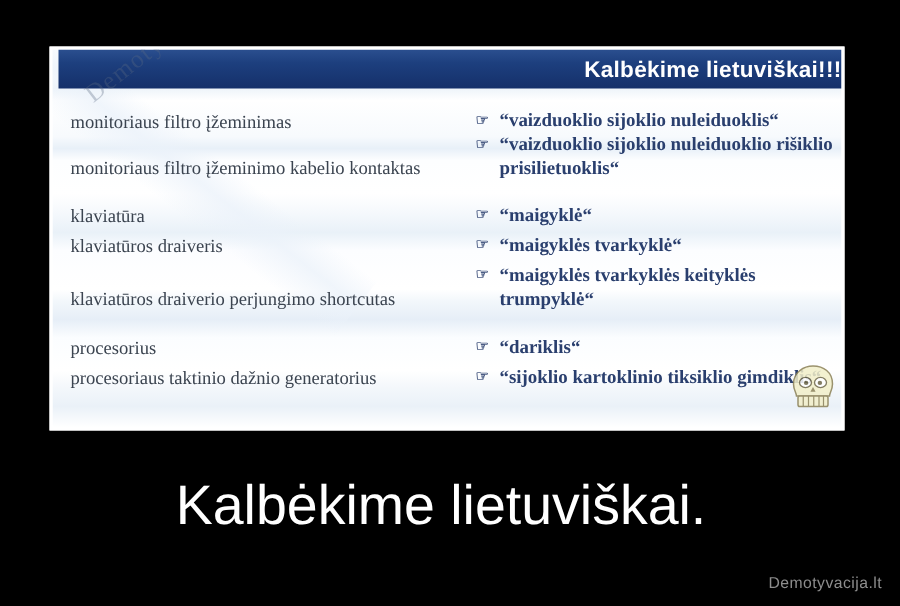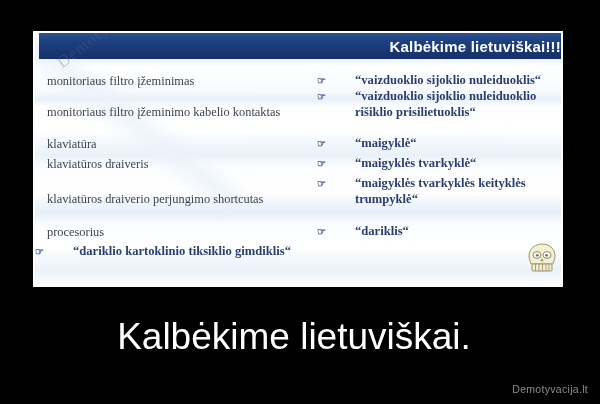--- a/index.html
+++ b/index.html
@@ -113,21 +113,21 @@
     padding-left: 16px;
   }
   .hand-icon {
     position: absolute;
     left: 0;
     top: 1px;
     font-size: 10px;
     color: #4b5c84;
     line-height: 14px;
   }
-  .trans-text { display: block; margin-left: 22px; }
+  .trans-text { display: block; }
 
   
   #skull-doodle {
     position: absolute;
     left: 487px;
     top: 209px;
     width: 40px;
     height: 32px;
     opacity: 0.85;
   }
@@ -244,23 +244,24 @@
 
     <div class="row" style="top:165px;">
       <div class="term-cell">procesorius</div>
       <div class="trans-cell">
         <span class="hand-icon">☞</span>
         <span class="trans-text">“dariklis“</span>
       </div>
     </div>
 
     <div class="row" style="top:185px;">
-      <div class="trans-cell">
-        <span class="hand-icon">☞</span>
-        <span class="trans-text">“dariklio kartoklinio tiksiklio gimdiklis“</span>
+      <div class="term-cell">procesoriaus taktinio dažnio generatorius</div>
+      <div class="trans-cell">
+        <span class="hand-icon">☞</span>
+        <span class="trans-text">“sijoklio kartoklinio tiksiklio gimdiklis“</span>
       </div>
     </div>
 
   </div>
 
   <svg id="skull-doodle" viewBox="0 0 40 32">
     <path d="M7 14 C7 6, 14 2, 20 2 C27 2, 33 6, 33 14 C33 18, 31 20, 31 22 L9 22 C9 20, 7 18, 7 14 Z" fill="#f2efc9" stroke="#8a8055" stroke-width="1"></path>
     <ellipse cx="15" cy="13" rx="4" ry="3.4" fill="#ffffff" stroke="#6e6748" stroke-width="0.9"></ellipse>
     <ellipse cx="25" cy="13" rx="4" ry="3.4" fill="#ffffff" stroke="#6e6748" stroke-width="0.9"></ellipse>
     <ellipse cx="15.4" cy="13.3" rx="1.5" ry="1.4" fill="#6e6748"></ellipse>

